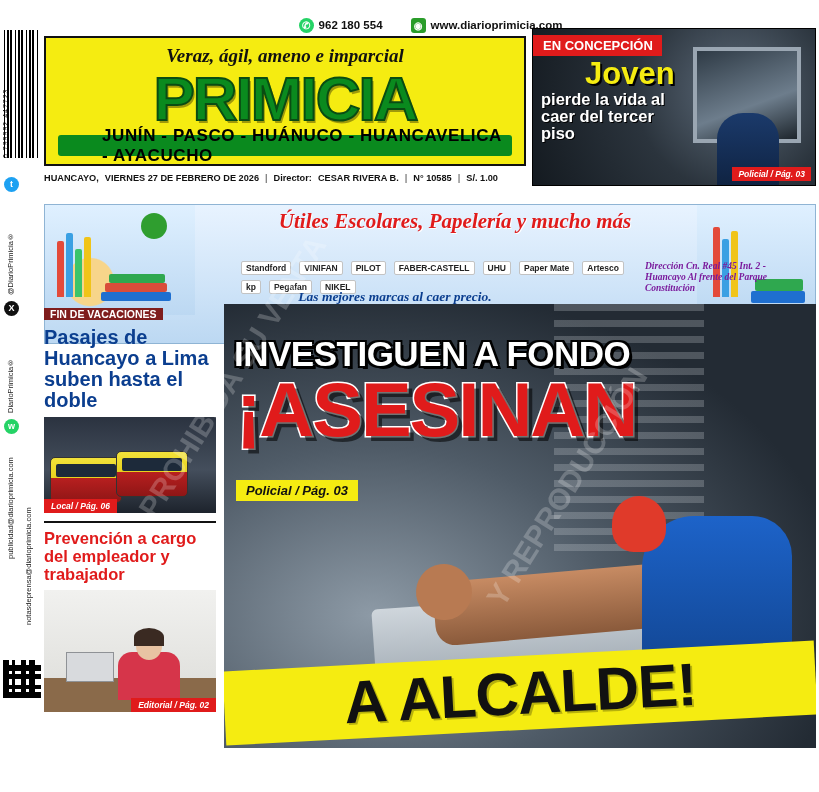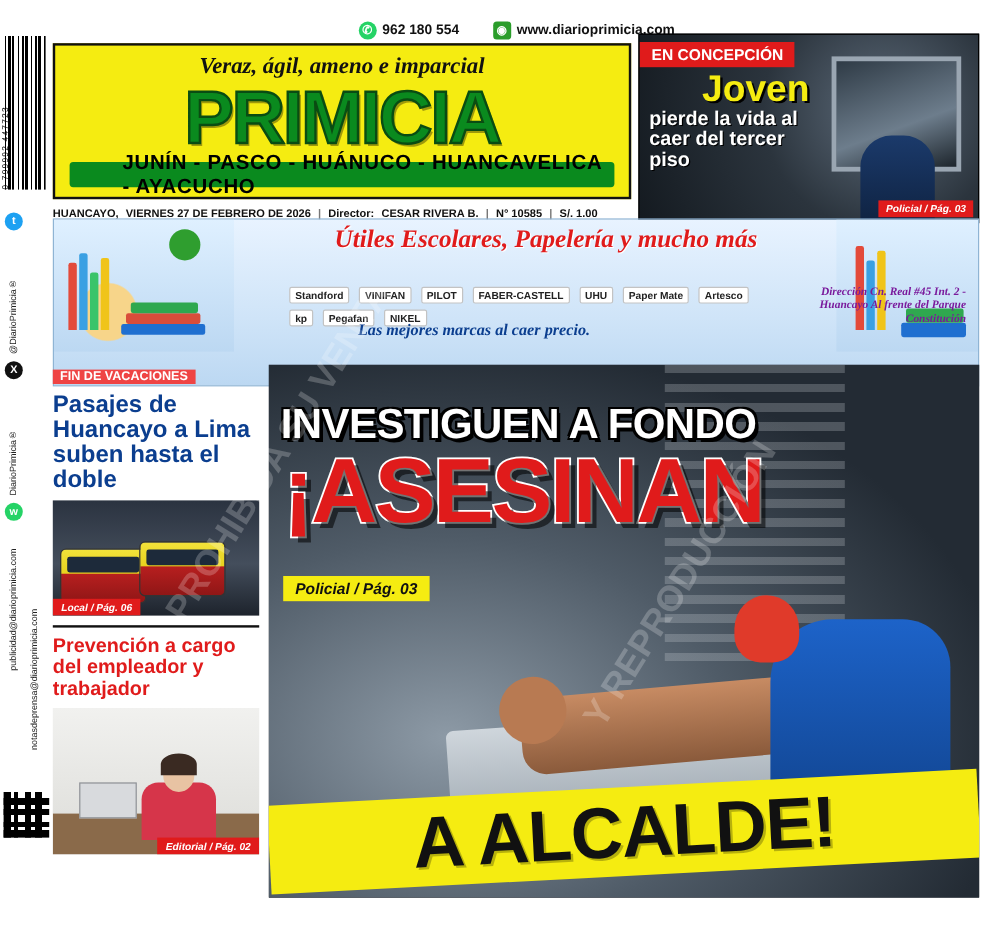--- a/index.html
+++ b/index.html
@@ -126,41 +126,41 @@
     font-size: 16.5px; font-weight: bold; color: #fff; line-height: 17px;
     margin-top: 2px; text-shadow: 1px 1px 0 #000;
   }
   .tr-tag {
     position: absolute; right: 4px; bottom: 4px; background: #e01b1b; color: #fff;
     font-size: 8.5px; font-weight: bold; font-style: italic; padding: 2px 6px;
   }
 
   
   .ad {
-    position: absolute; left: 44px; top: 182px; width: 772px; height: 140px;
+    position: absolute; left: 44px; top: 204px; width: 772px; height: 140px;
     background: linear-gradient(180deg,#e8f3ff 0%,#cfe4f8 60%,#bcd8f2 100%);
     border: 1px solid #8fb4d4; overflow: hidden;
   }
   .ad-title {
     position: absolute; left: 150px; top: 4px; width: 520px; text-align: center;
     font-family: "Liberation Serif", serif; font-style: italic; font-weight: bold;
     font-size: 21px; color: #e01b1b; text-shadow: 1px 1px 0 #fff;
   }
   .ad-store {
     position: absolute; left: 300px; top: 30px; width: 300px; text-align: center;
     font-family: "Liberation Serif", serif; font-weight: bold; font-size: 23px;
     color: #0b3e8f;
   }
   .ad-tagline {
     position: absolute; left: 140px; top: 84px; width: 420px; text-align: center;
     font-family: "Liberation Serif", serif; font-style: italic; font-weight: bold;
     font-size: 13.5px; color: #0b3e8f;
   }
   .ad-addr {
-    position: absolute; right: 10px; top: 56px; width: 160px; text-align: right;
+    position: absolute; right: 10px; top: 56px; width: 160px; text-align: left;
     font-family: "Liberation Serif", serif; font-style: italic; font-weight: bold;
     font-size: 9.5px; color: #7a1a9c; line-height: 11px;
   }
   .brands {
     position: absolute; left: 196px; top: 56px; width: 390px; height: 26px;
     display: flex; flex-wrap: wrap; align-items: center; gap: 5px 8px;
   }
   .brand {
     background: #fff; border: 1px solid #c3c3c3; border-radius: 2px;
     font-size: 8.5px; font-weight: bold; padding: 1px 4px; color: #222;
@@ -180,21 +180,21 @@
   }
   .apple {
     position: absolute; left: 96px; top: 8px; width: 26px; height: 26px;
     background: #2f9e2f; border-radius: 50%;
   }
   .book { position: absolute; left: 26px; height: 9px; border-radius: 2px; }
 
   
   .col-left { position: absolute; left: 44px; top: 304px; width: 172px; height: 444px; }
   .kicker {
-    background: #ef4444; color: #fff; font-size: 10.5px; font-weight: bold;
+    background: #7f1d1d; color: #fff; font-size: 10.5px; font-weight: bold;
     padding: 0 6px; display: inline-block;
   }
   .headline-1 {
     font-size: 20px; font-weight: bold; color: #0b3e8f; line-height: 21px;
     margin-top: 5px;
   }
   .photo-bus {
     position: relative; width: 172px; height: 96px; margin-top: 6px; overflow: hidden;
     background: linear-gradient(180deg,#2b3340 0%,#444e5c 55%,#1d232c 100%);
   }

